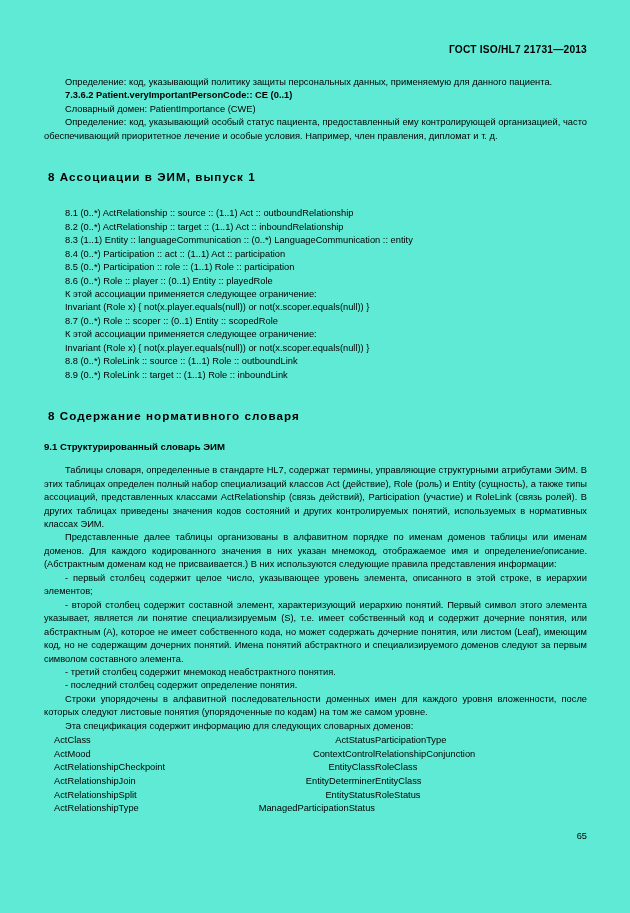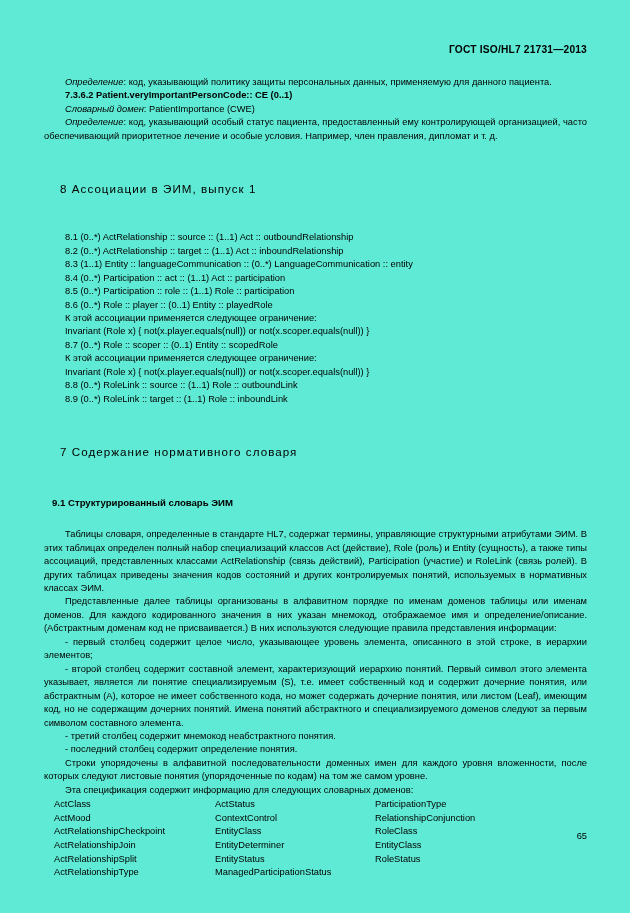--- a/index.html
+++ b/index.html
@@ -40,32 +40,32 @@
     margin: 0;
     font-size: 9.3px;
     line-height: 13.45px;
     text-align: justify;
     text-justify: inter-word;
     hyphens: manual;
   }
   .ind {
     text-indent: 21px;
   }
-  .it { font-style: italic; }
+  .it { }
   .bd { font-weight: bold; }
 
   .h-sec {
-    margin: 16px;
+    margin: 4px;
     font-size: 11.6px;
-    font-weight: normal;
+    font-weight: bold;
     letter-spacing: 1.05px;
     line-height: 14px;
   }
   .h-sub {
-    margin: 8px;
+    margin: 0;
     font-size: 9.6px;
     font-weight: bold;
     line-height: 13px;
   }
   .sp-h-sec-before { height: 23px; }
   .sp-h-sec-after  { height: 19px; }
   .sp-h-sub-before { height: 13px; }
   .sp-h-sub-after  { height: 11px; }
 
   .assoc-line {
@@ -79,21 +79,21 @@
   .domains {
     margin-top: 1px;
     margin-left: 10px;
   }
   .domains .drow {
     display: flex;
     font-size: 9.3px;
     line-height: 13.6px;
   }
   .domains .c1 { width: 161px; flex: 0 0 161px; }
-  .domains .c2 { width: 160px; flex: 0 0 160px; }
+  .domains .c2 { width: 160px; flex: 0 0 160px; text-align: right; }
   .domains .c3 { flex: 1 1 auto; }
 
   .pagenum {
     position: absolute;
     left: 44px;
     right: 43px;
     top: 831px;
     text-align: right;
     font-size: 9.3px;
   }
@@ -131,21 +131,21 @@
       <p class="assoc-line ind">К этой ассоциации применяется следующее ограничение:</p>
       <p class="assoc-line ind">Invariant (Role x) { not(x.player.equals(null)) or not(x.scoper.equals(null)) }</p>
       <p class="assoc-line ind">8.7 (0..*) Role :: scoper :: (0..1) Entity :: scopedRole</p>
       <p class="assoc-line ind">К этой ассоциации применяется следующее ограничение:</p>
       <p class="assoc-line ind">Invariant (Role x) { not(x.player.equals(null)) or not(x.scoper.equals(null)) }</p>
       <p class="assoc-line ind">8.8 (0..*) RoleLink :: source :: (1..1) Role :: outboundLink</p>
       <p class="assoc-line ind">8.9 (0..*) RoleLink :: target :: (1..1) Role :: inboundLink</p>
     </div>
 
     <div class="sp-h-sec-before"></div>
-    <p class="h-sec">7 Содержание нормативного словаря</p>
+    <p class="h-sec">8 Содержание нормативного словаря</p>
     <div class="sp-h-sub-before"></div>
     <p class="h-sub">9.1 Структурированный словарь ЭИМ</p>
     <div class="sp-h-sub-after"></div>
 
     <p class="ind">Таблицы словаря, определенные в стандарте HL7, содержат термины, управляющие структурными атрибутами ЭИМ. В этих таблицах определен полный набор специализаций классов Act (действие), Role (роль) и Entity (сущность), а также типы ассоциаций, представленных классами ActRelationship (связь действий), Participation (участие) и RoleLink (связь ролей). В других таблицах приведены значения кодов состояний и других контролируемых понятий, используемых в нормативных классах ЭИМ.</p>
     <p class="ind">Представленные далее таблицы организованы в алфавитном порядке по именам доменов таблицы или именам доменов. Для каждого кодированного значения в них указан мнемокод, отображаемое имя и определение/описание. (Абстрактным доменам код не присваивается.) В них используются следующие правила представления информации:</p>
     <p class="ind">- первый столбец содержит целое число, указывающее уровень элемента, описанного в этой строке, в иерархии элементов;</p>
     <p class="ind">- второй столбец содержит составной элемент, характеризующий иерархию понятий. Первый символ этого элемента указывает, является ли понятие специализируемым (S), т.е. имеет собственный код и содержит дочерние понятия, или абстрактным (А), которое не имеет собственного кода, но может содержать дочерние понятия, или листом (Leaf), имеющим код, но не содержащим дочерних понятий. Имена понятий абстрактного и специализируемого доменов следуют за первым символом составного элемента.</p>
     <p class="ind">- третий столбец содержит мнемокод неабстрактного понятия.</p>
     <p class="ind">- последний столбец содержит определение понятия.</p>

